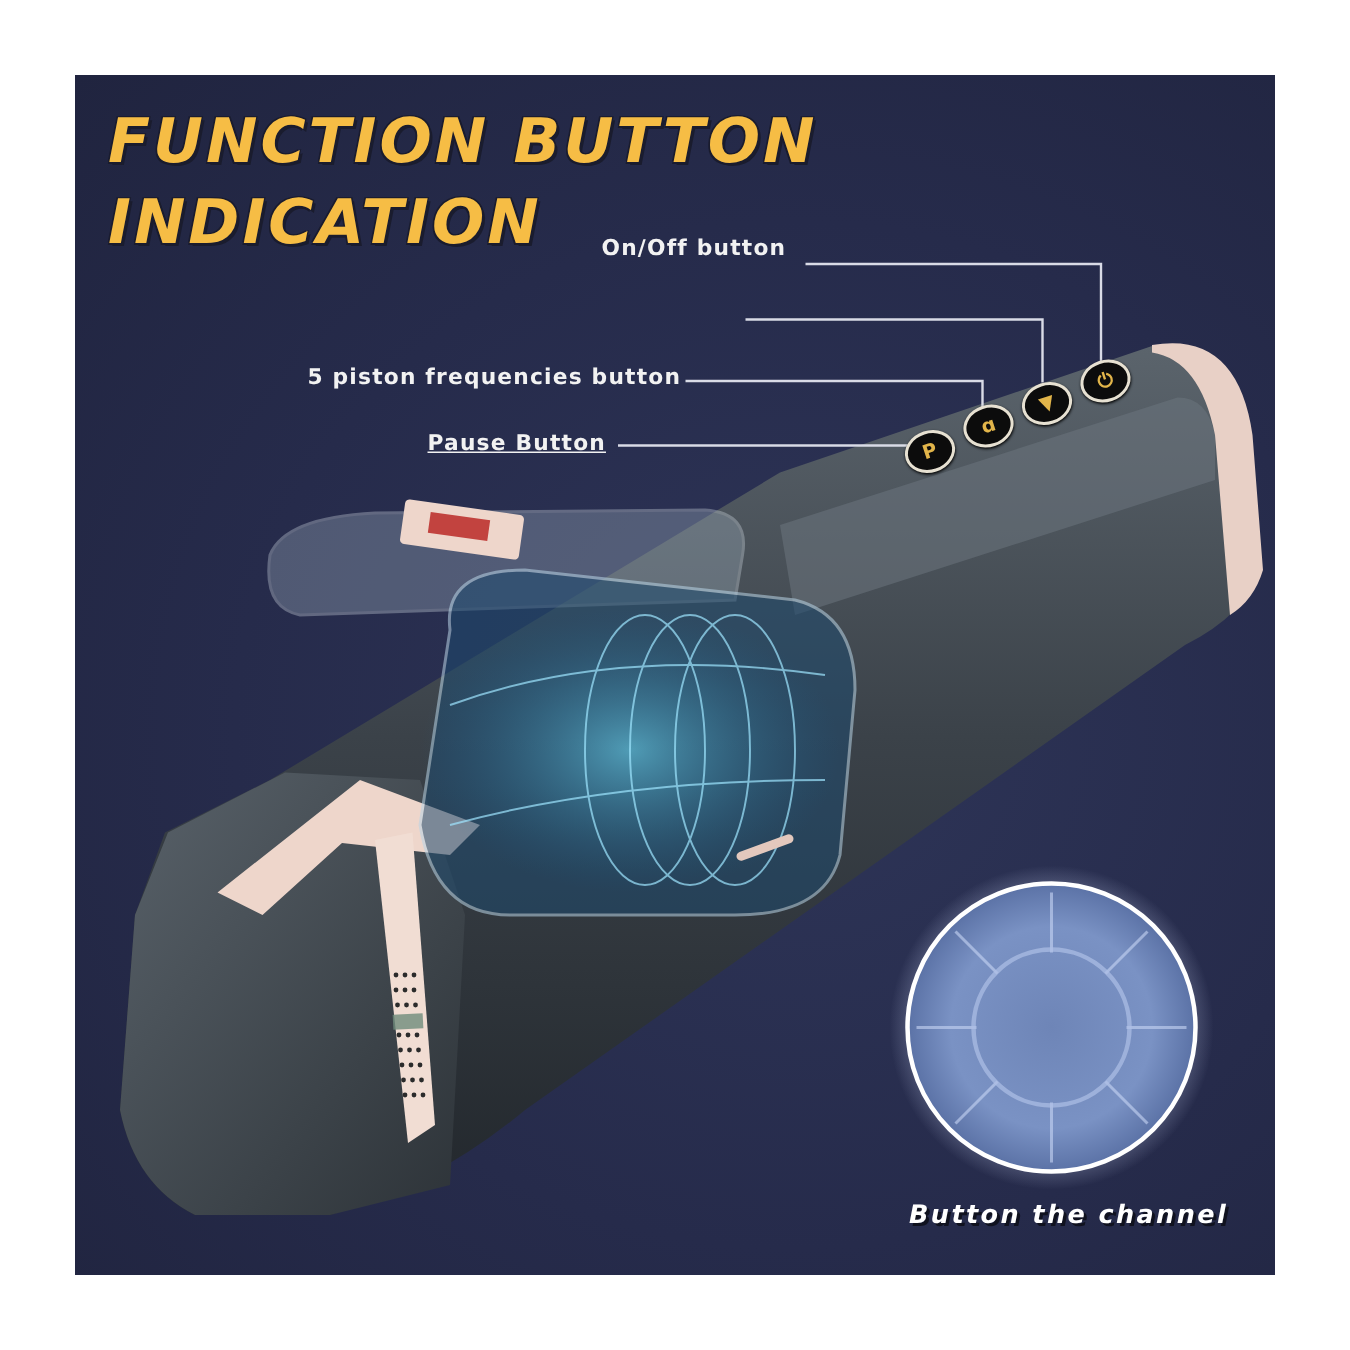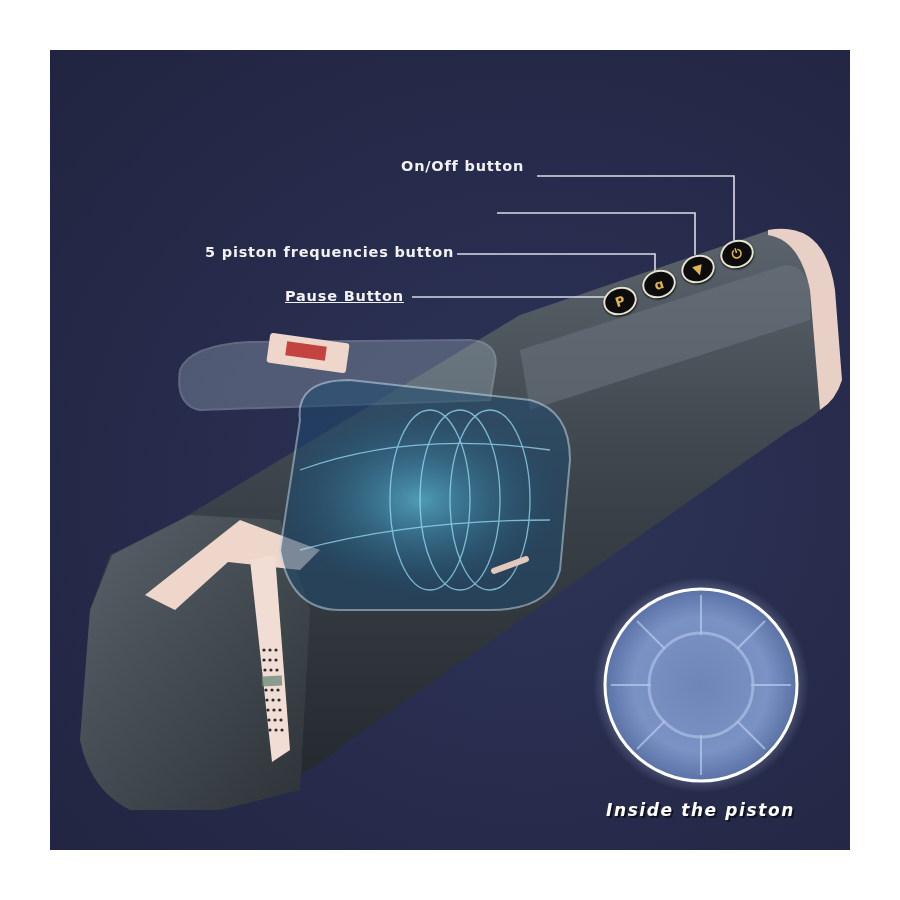--- a/index.html
+++ b/index.html
@@ -120,24 +120,26 @@
     <circle cx="651" cy="635" r="52" fill="none" stroke="#aebfe6" stroke-width="3" opacity="0.7"></circle>
 
     <g fill="none" stroke="#d9dbe6" stroke-width="1.6">
       <polyline points="487,126 684,126 684,192"></polyline>
       <polyline points="447,163 645,163 645,205"></polyline>
       <polyline points="407,204 605,204 605,222"></polyline>
       <polyline points="362,247 560,247"></polyline>
     </g>
   </svg>
 
+  <div class="title l1">FUNCTION BUTTON</div>
+  <div class="title l2">INDICATION</div>
 
   <div class="callout" style="left:351px; top:108px;">On/Off button</div>
   <div class="callout" style="left:155px; top:194px;">5 piston frequencies button</div>
   <div class="callout" style="left:235px; top:238px;text-decoration:underline;">Pause Button</div>
 
   <div class="btn-icon" style="left:670px; top:190px;">⏻</div>
   <div class="btn-icon" style="left:631px; top:205px;">▼</div>
   <div class="btn-icon" style="left:592px; top:220px;">ɑ</div>
   <div class="btn-icon" style="left:553px; top:237px;">P</div>
 
-  <div class="inset-caption">Inside the piston</div>
+  <div class="inset-caption">Button the channel</div>
 </div>
 
 </body></html>

